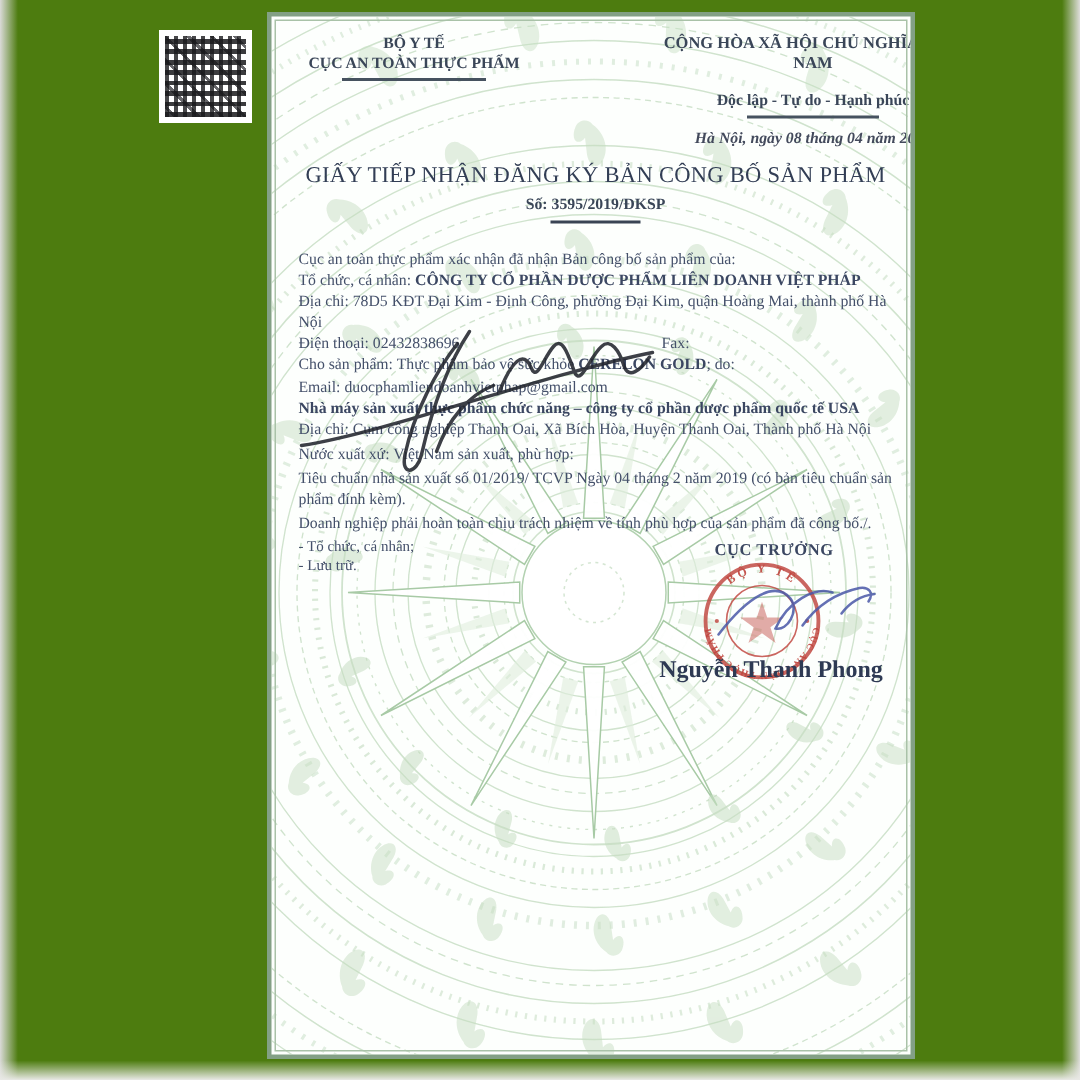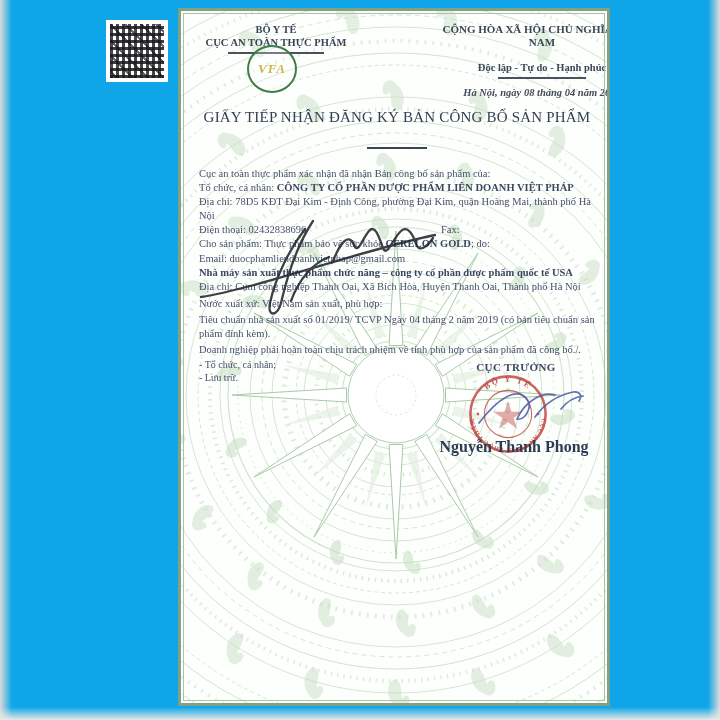--- a/index.html
+++ b/index.html
@@ -1,17 +1,17 @@
 <!DOCTYPE html>
 <html><head>
 <meta charset="utf-8">
 <style>
   html,body{margin:0;padding:0;}
   body{background:#ffffff;font-family:"Liberation Serif","DejaVu Serif",serif;}
-  .stage{position:relative;width:720px;height:720px;overflow:hidden;background:#0ea5e9;}
+  .stage{position:relative;width:720px;height:720px;overflow:hidden;background:#4d7c0f;}
 
   
   .edge{position:absolute;pointer-events:none;}
   .edge-left{left:0;top:0;width:12px;height:720px;background:linear-gradient(90deg,#dadad8,rgba(250,250,248,0));}
   .edge-right{right:0;top:0;width:12px;height:720px;background:linear-gradient(270deg,#dedddb,rgba(250,250,248,0));}
   .edge-bottom{left:0;bottom:0;width:720px;height:13px;background:linear-gradient(0deg,#e9e9e6,rgba(250,250,248,0));}
 
   
   .qr{position:absolute;left:110px;top:24px;width:54px;height:54px;background-color:#fff;
       background-image:
@@ -370,32 +370,30 @@
         <g transform="translate(604.0780914433982 336.2272173851819) rotate(533) scale(1.3)" opacity="0.45">
           <use href="#bird" fill="#b9d6b4"></use>
         </g>
       </svg>
 
     <div class="abs hdr-left ctr">
       <div>BỘ Y TẾ</div>
       <div>CỤC AN TOÀN THỰC PHẨM</div>
       <div class="u"></div>
     </div>
-    <div class="abs vfa">
-      <span>VFA</span>
-    </div>
 
     <div class="abs hdr-right ctr">
       <div class="nt">CỘNG HÒA XÃ HỘI CHỦ NGHĨA VIỆT NAM</div>
       <div class="mt">Độc lập - Tự do - Hạnh phúc</div>
       <div class="u"></div>
     </div>
     <div class="abs dateline ctr">Hà Nội, ngày 08 tháng 04 năm 2019</div>
 
     <div class="abs title ctr">GIẤY TIẾP NHẬN ĐĂNG KÝ BẢN CÔNG BỐ SẢN PHẨM</div>
+    <div class="abs title-no ctr">Số: 3595/2019/ĐKSP</div>
     <div class="abs title-u"></div>
 
     <div class="abs bodytext">
       <p>Cục an toàn thực phẩm xác nhận đã nhận Bản công bố sản phẩm của:</p>
       <p><span>Tổ chức, cá nhân: </span><span class="b">CÔNG TY CỔ PHẦN DƯỢC PHẨM LIÊN DOANH VIỆT PHÁP</span></p>
       <p>Địa chỉ: 78D5 KĐT Đại Kim - Định Công, phường Đại Kim, quận Hoàng Mai, thành phố Hà Nội</p>
       <p class="row-phone"><span>Điện thoại: 02432838696</span><span class="fax">Fax:</span></p>
       <p><span>Cho sản phẩm: Thực phẩm bảo vệ sức khỏe </span><span class="b">CERELON GOLD</span><span>; do:</span></p>
       <p>Email: duocphamliendoanhvietphap@gmail.com</p>
       <p class="b">Nhà máy sản xuất thực phẩm chức năng – công ty cổ phần dược phẩm quốc tế USA</p>

